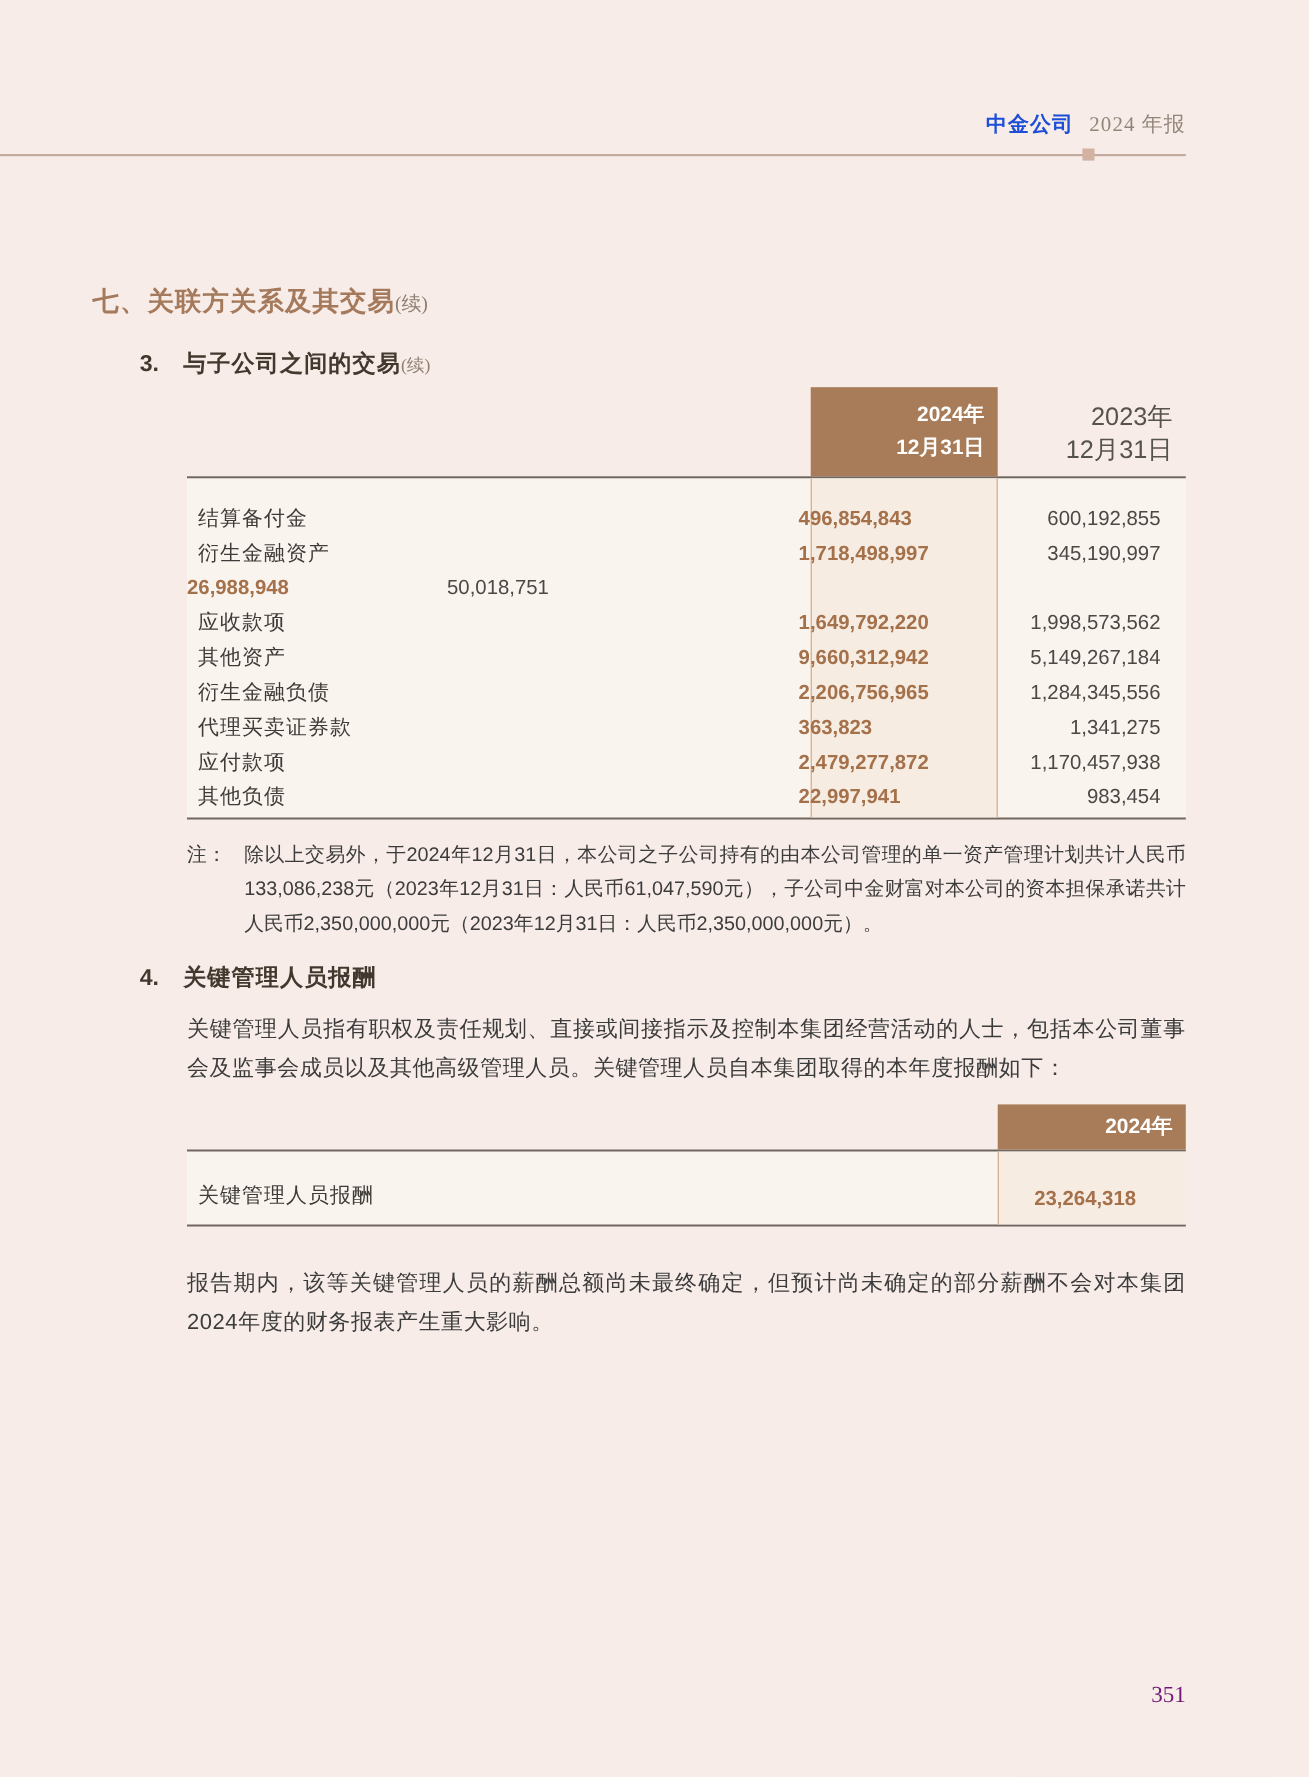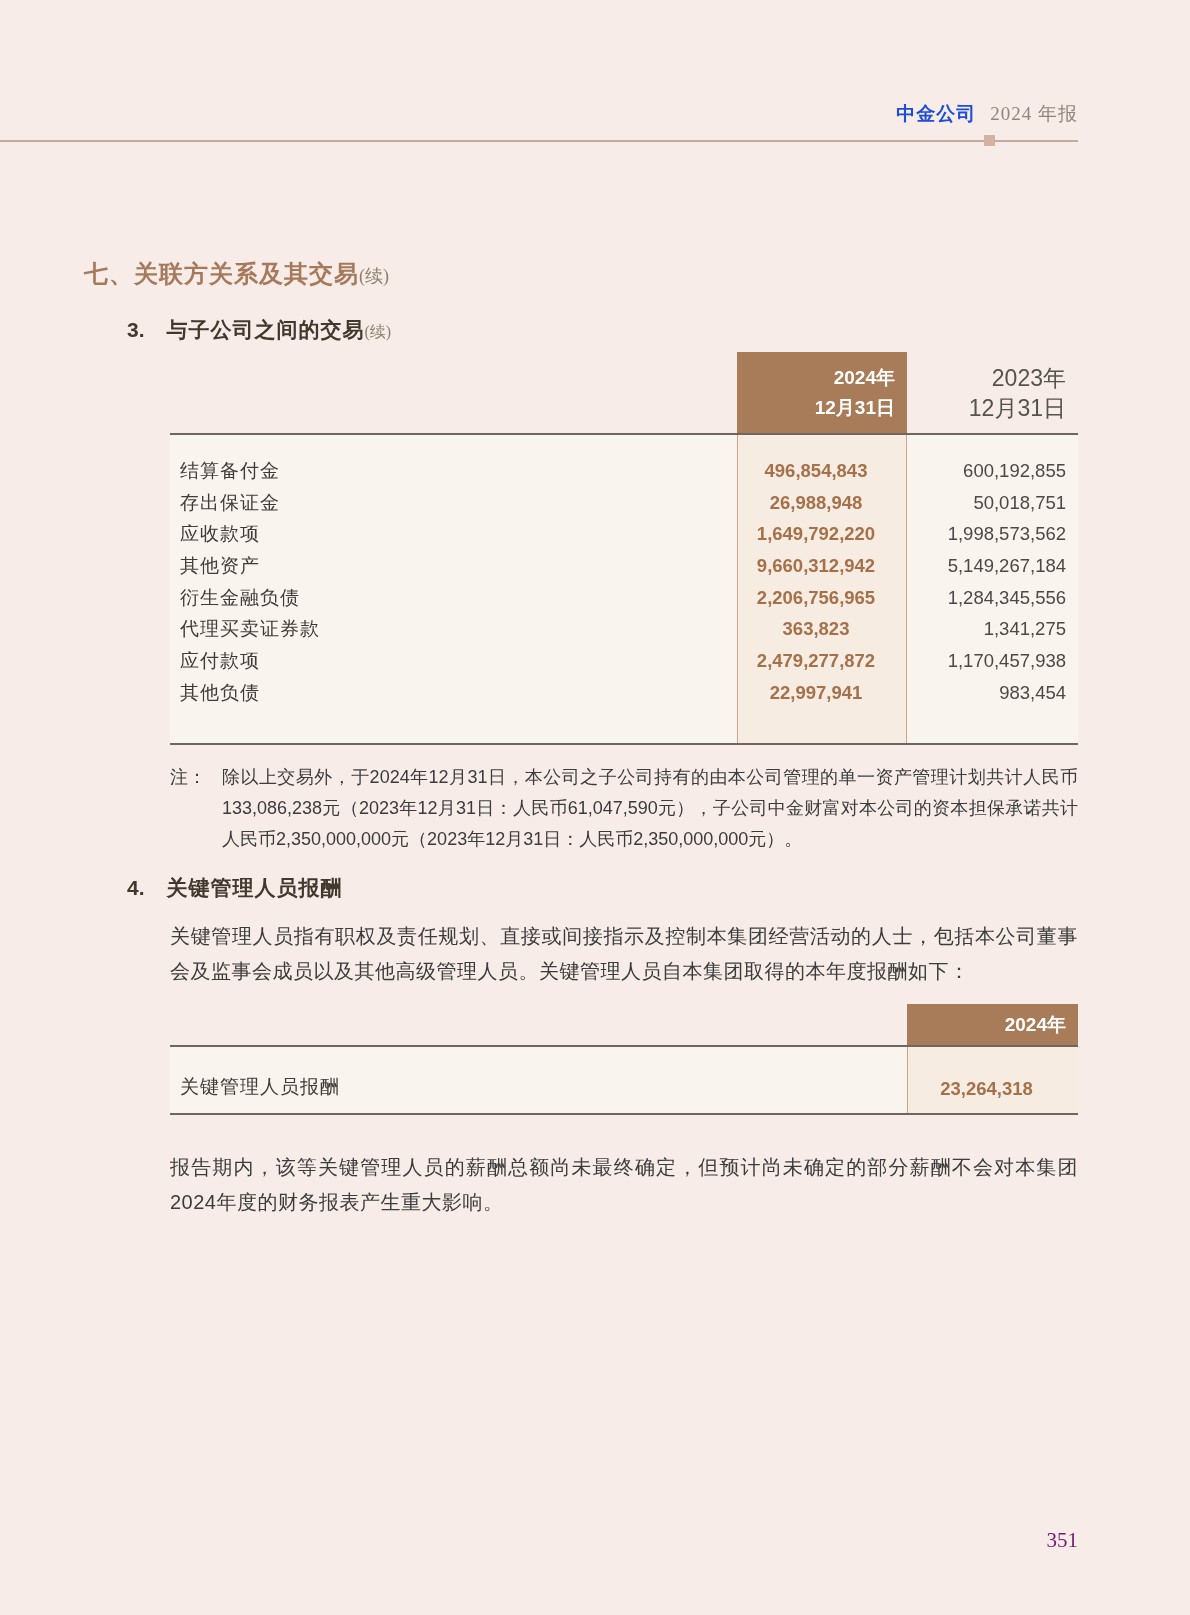--- a/index.html
+++ b/index.html
@@ -67,25 +67,25 @@
   }
   .hrule { height:2px; background:#6f675f; }
   .t1-body {
     position:relative; height:308px; background:#faf4ef;
   }
   .t1-strip {
     position:absolute; left:567px; top:0; bottom:0; width:170px;
     background:#f7ece2; box-sizing:border-box;
     border-left:1px solid #cfa683; border-right:1px solid #cfa683;
   }
-  .t1-rows { position:absolute; left:0; right:0; top:0; padding-top:20px; }
+  .t1-rows { position:absolute; left:0; right:11px; top:0; padding-top:20px; }
   .t1-row { display:flex; height:31.7px; align-items:center; font-size:19px; }
   .t1-label { flex:1; padding-left:10px; color:#3e3b38; letter-spacing:1px; }
   .t1-v2024 {
-    width:170px; text-align:center; padding-right:12px; box-sizing:border-box;
+    width:170px; text-align:left; padding-right:12px; box-sizing:border-box;
     font-weight:700; color:#a4714b; font-size:18.5px;
   }
   .t1-v2023 {
     width:171px; text-align:right; padding-right:12px; box-sizing:border-box;
     color:#4b4845; font-size:18.5px;
   }
 
   
   .note {
     position:absolute; top:762px; left:170px; width:908px;
@@ -168,21 +168,25 @@
     <div class="hrule"></div>
     <div class="t1-body">
       <div class="t1-strip"></div>
       <div class="t1-rows">
         <div class="t1-row">
           <div class="t1-label">结算备付金</div>
           <div class="t1-v2024">496,854,843</div>
           <div class="t1-v2023">600,192,855</div>
         </div>
         <div class="t1-row">
-          <div class="t1-label">存出保证金</div>
+          <div class="t1-label">衍生金融资产</div>
+          <div class="t1-v2024">1,718,498,997</div>
+          <div class="t1-v2023">345,190,997</div>
+        </div>
+        <div class="t1-row">
           <div class="t1-v2024">26,988,948</div>
           <div class="t1-v2023">50,018,751</div>
         </div>
         <div class="t1-row">
           <div class="t1-label">应收款项</div>
           <div class="t1-v2024">1,649,792,220</div>
           <div class="t1-v2023">1,998,573,562</div>
         </div>
         <div class="t1-row">
           <div class="t1-label">其他资产</div>

